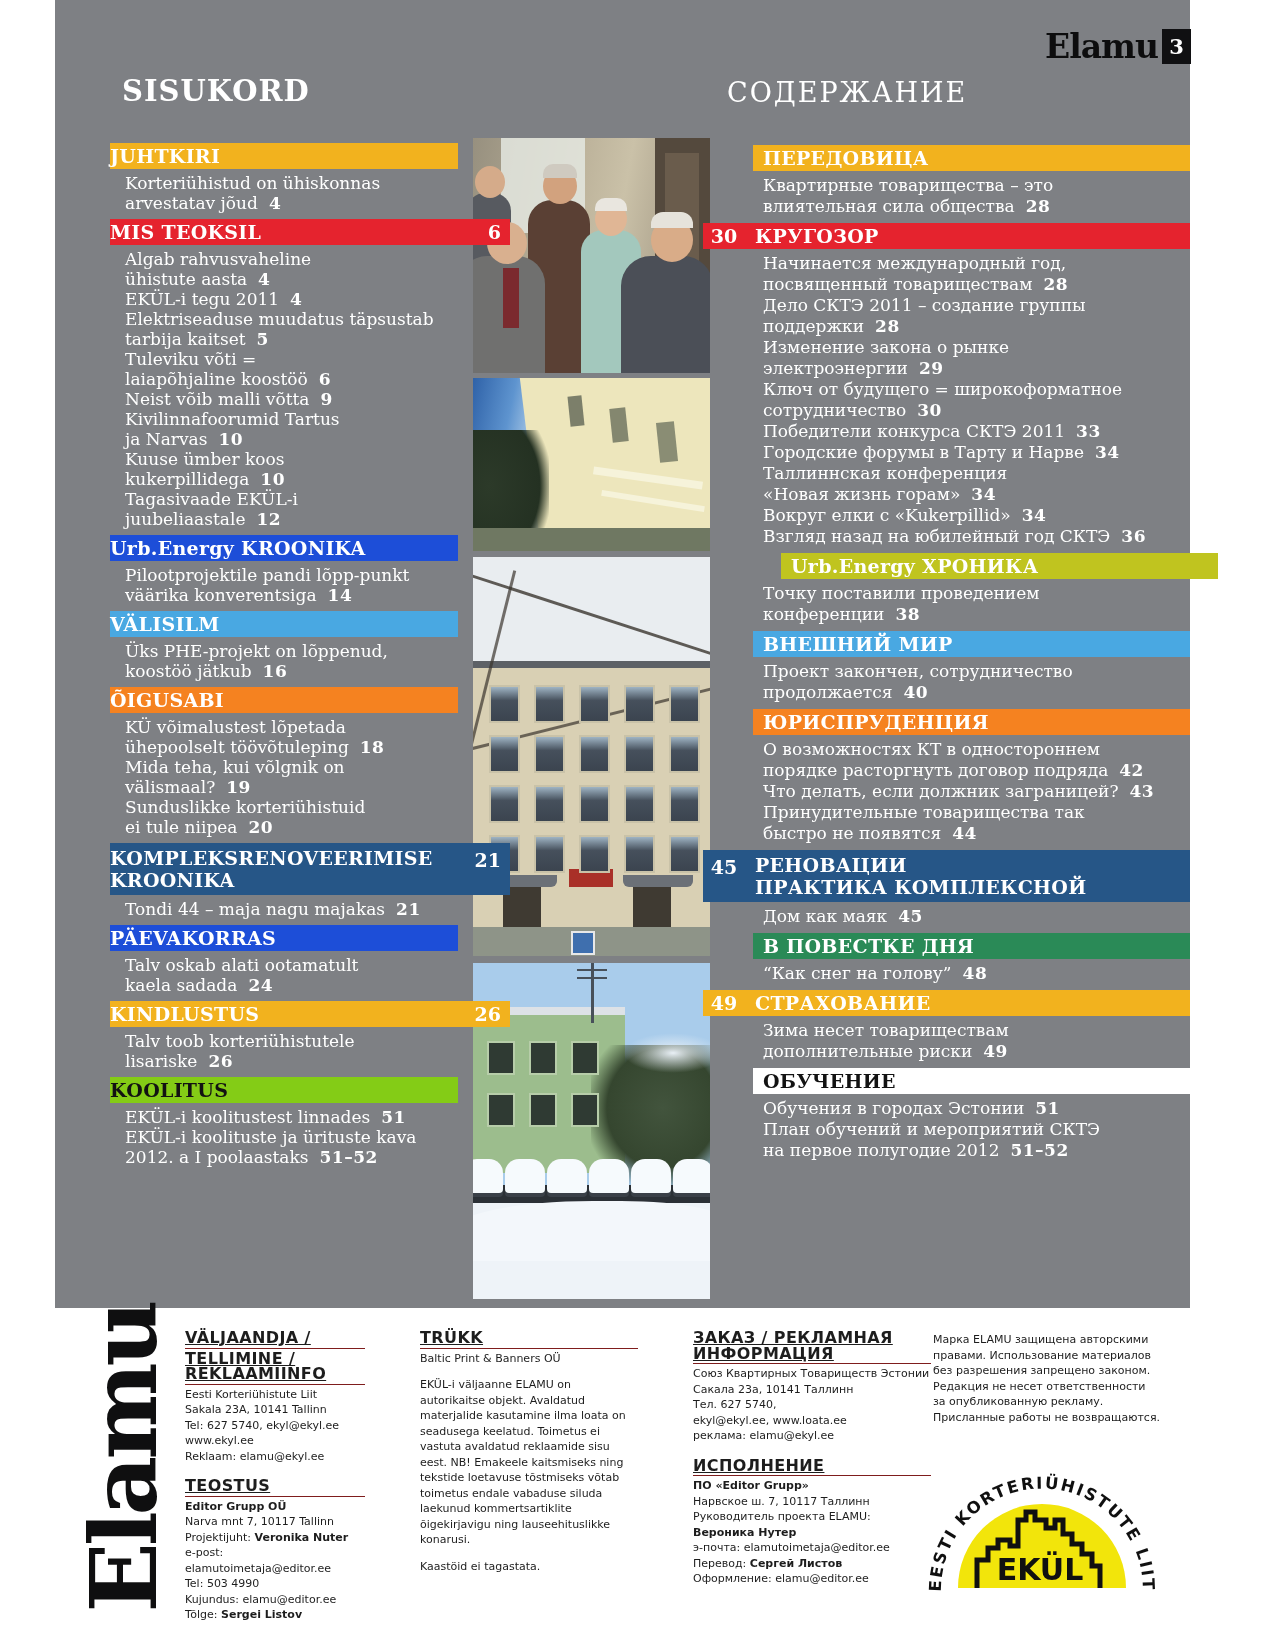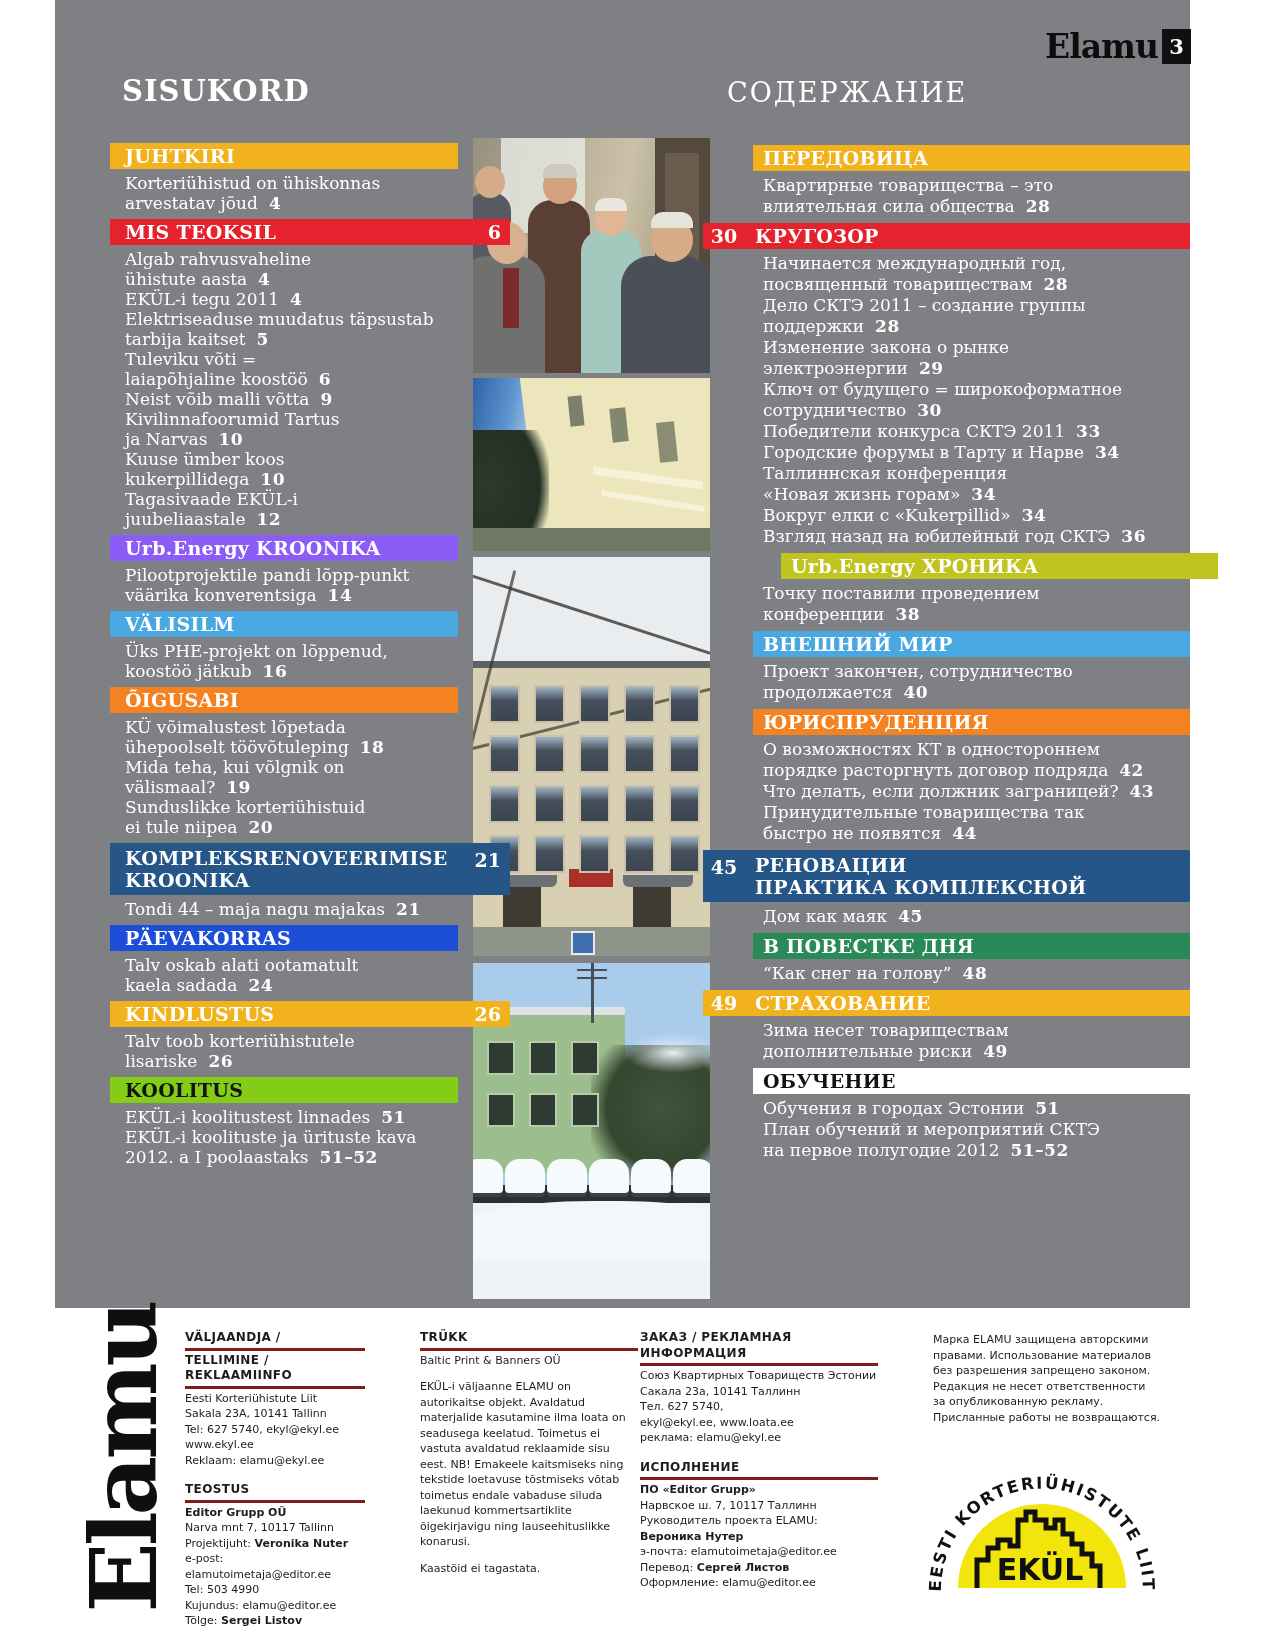--- a/index.html
+++ b/index.html
@@ -22,21 +22,21 @@
   #toc-right{left:753px;top:142px;width:487px;}
   .bar{color:#fff;font-weight:bold;font-size:19px;margin:3px 0 4px;display:flex;align-items:center;
        min-height:26px;box-sizing:border-box;}
   #toc-left .bar{width:348px;}
   #toc-left .bar.wide{width:400px;}
   #toc-right .bar{width:437px;}
   #toc-right .bar.wide{margin-left:-50px;width:487px;}
   .bar.inv{color:#121212;}
   .bar.tall{align-items:flex-start;padding:4px 0;}
   .bar-label{flex:1;}
-  #toc-left .bar-label{padding-left:15px;}
+  #toc-left .bar-label{}
   #toc-right .bar-label{padding-left:10px;}
   .bar-label>div{line-height:26px;letter-spacing:.3px;}
   .bar.tall .bar-label>div{line-height:22px;}
   .num{font-weight:bold;font-size:19px;color:#fff;flex:none;}
   .num-right{padding-right:9px;line-height:26px;}
   .num-left{width:42px;text-align:center;line-height:26px;}
   .items{margin:4px 0 6px;}
   .item{color:#fff;}
   #toc-left .item{padding-left:15px;font-size:17px;}
   #toc-right .item{padding-left:10px;font-size:17px;}
@@ -48,25 +48,25 @@
   .photo{position:absolute;left:473px;width:237px;overflow:hidden;z-index:1;}
   .ph{position:absolute;}
 
   
   .vertical-brand{position:absolute;left:124px;top:1458px;transform:translate(-50%,-50%) rotate(-90deg);
                   font-weight:bold;font-size:92px;letter-spacing:-4px;color:#0f0f10;white-space:nowrap;z-index:2;}
   .fcol{position:absolute;top:1330px;font-family:"DejaVu Sans",sans-serif;font-size:11px;line-height:15.5px;
         color:#1d1d1d;z-index:2;}
   #fcol-publisher{left:185px;width:180px;}
   #fcol-print{left:420px;width:218px;}
-  #fcol-order{left:640px;width:238px;}
+  #fcol-order{left:693px;width:238px;}
   #fcol-rights{left:933px;width:228px;top:1332px;}
   .fblock{margin-bottom:14px;}
-  .fhead{font-weight:bold;font-size:12px;letter-spacing:.4px;border-bottom:3px solid #7f1d1d;
-         padding-bottom:2px;margin-bottom:2px;}
+  .fhead{font-weight:bold;font-size:16px;letter-spacing:.4px;border-bottom:1px solid #7f1d1d;
+         padding-bottom:2px;margin-bottom:2px;text-decoration:underline;}
   .fline{min-height:4px;}
   .fline.spacer{height:11px;}
   .fline b{font-weight:bold;}
   #ekul-logo{position:absolute;left:922px;top:1448px;z-index:2;}
 </style>
 </head>
 <body>
 
 <div class="page">
   <div class="gray-field"></div>
@@ -210,21 +210,21 @@
         </div>
         <div class="item">
           <div class="line">Kuuse ümber koos</div>
           <div class="line">kukerpillidega<b class="pg">10</b></div>
         </div>
         <div class="item">
           <div class="line">Tagasivaade EKÜL-i</div>
           <div class="line">juubeliaastale<b class="pg">12</b></div>
         </div>
       </div>
-      <div class="bar" style="background: #8b5cf6;">
+      <div class="bar" style="background: #1d4ed8;">
         <div class="bar-label">
           <div>Urb.Energy  KROONIKA</div>
         </div>
       </div>
       <div class="items">
         <div class="item">
           <div class="line">Pilootprojektile pandi lõpp-punkt</div>
           <div class="line">väärika konverentsiga<b class="pg">14</b></div>
         </div>
       </div>

